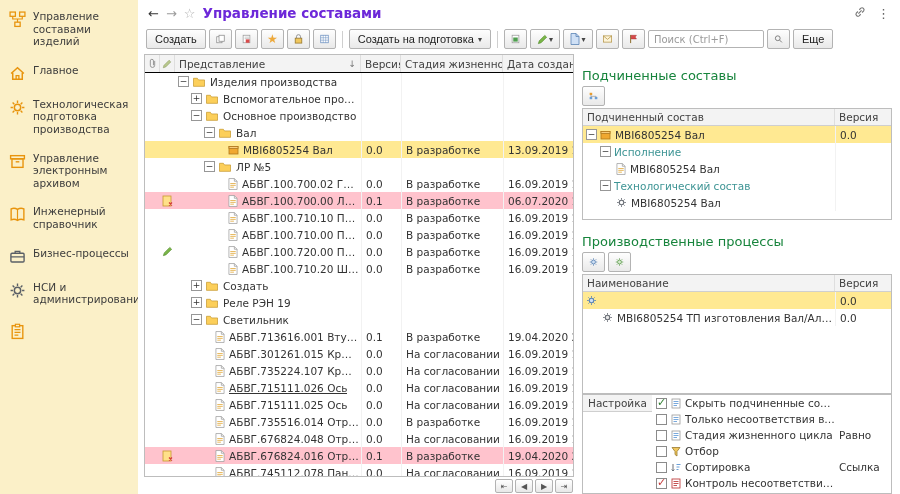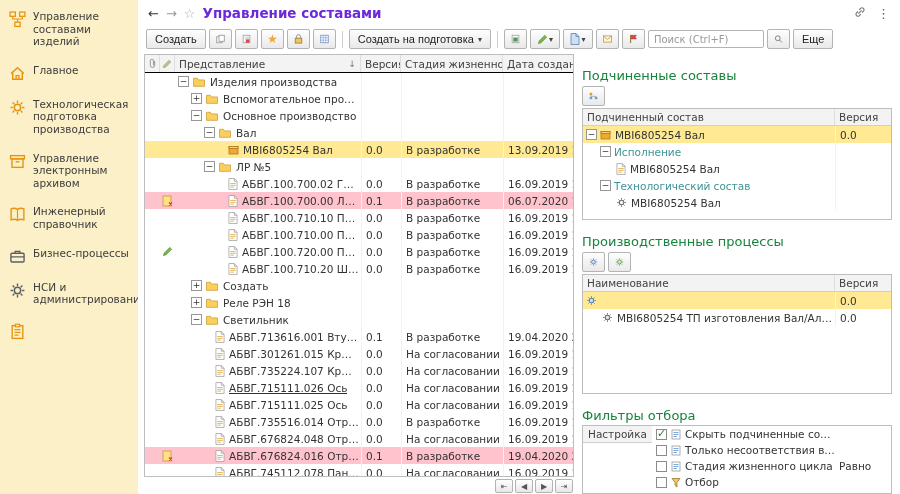--- a/index.html
+++ b/index.html
@@ -568,21 +568,21 @@
       
     </div>
     <div class="cell c-tree" style="padding-left: 16px;">
       <span class="exp">+</span>
       <span class="nic ic-folder">
                     <svg width="14" height="11" viewBox="0 0 14 12">
                       <path d="M1 2.5h4.2l1.3 1.8H13v7H1z" fill="#fccf5a" stroke="#c79a2f" stroke-width=".8"></path>
                     </svg>
                   </span>
 
-      <span class="lbl">Реле РЭН 18</span>
+      <span class="lbl">Реле РЭН 19</span>
     </div>
     <div class="cell c-ver"></div>
     <div class="cell c-stage"></div>
     <div class="cell c-date"></div>
   </div>
               <div class="trow">
     <div class="cell c-m1"></div>
     <div class="cell c-m2">
       
       
@@ -924,21 +924,20 @@
                     <circle cx="6" cy="6" r="2.4" fill="#e8e8e8" stroke="#6a6f76" stroke-width="1.1"></circle>
                     <path d="M6 1.2v1.8M6 9v1.8M1.2 6H3M9 6h1.8M2.6 2.6l1.3 1.3M8.1 8.1l1.3 1.3M9.4 2.6L8.1 3.9M3.9 8.1L2.6 9.4" stroke="#6a6f76"></path>
                   </svg>
                 </span>
               <span class="lbl">MBI6805254 ТП изготовления Вал/Альтернативный 1</span>
             </div>
             <div class="rver">0.0</div>
           </div>
         </div>
 
-        <a class="sec-title">Фильтры отбора</a>
         <div class="ftable">
           <div class="fhead">
               <span>Настройка</span>
             </div>
           <div class="fbody">
             <div class="frows">
               <div class="frow">
                 <span class="chk on"></span>
                 <span class="f-ic">
                     <svg width="10" height="11" viewBox="0 0 10 11">

